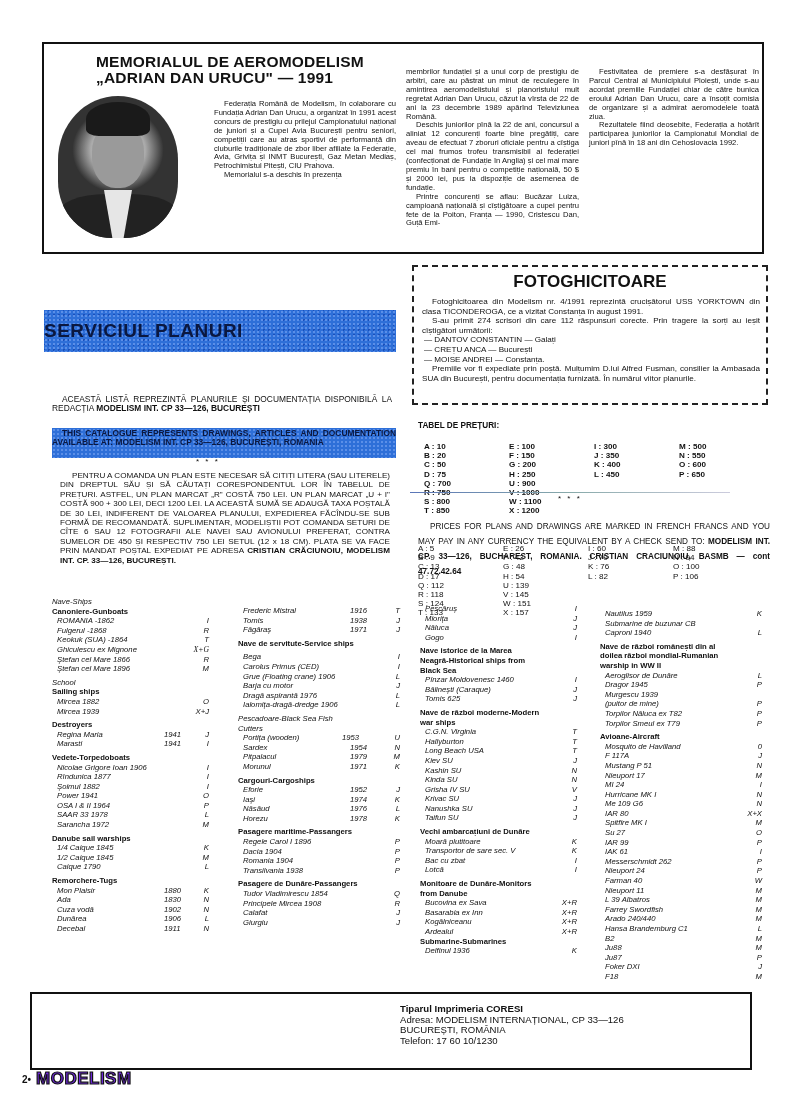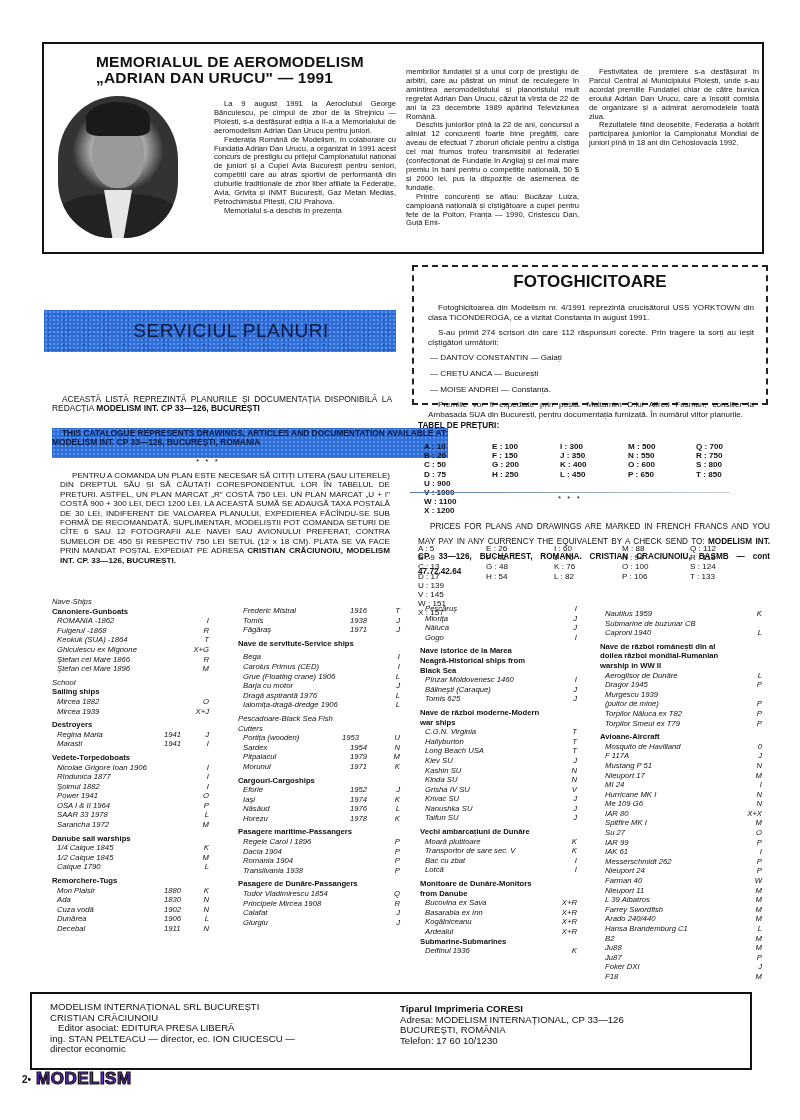--- a/index.html
+++ b/index.html
@@ -16,37 +16,37 @@
   #mem-photo .shirt{position:absolute;left:46px;top:94px;width:28px;height:48px;background:#e6e6e6;clip-path:polygon(0 0,100% 0,70% 100%,30% 100%);}
   .col{font-size:7.6px;line-height:8.9px;text-align:justify;}
   .col p{margin:0;text-indent:10px;}
   #mem-c1{left:170px;top:56px;width:182px;}
   #mem-c2{left:362px;top:24px;width:173px;}
   #mem-c3{left:545px;top:24px;width:170px;}
   
   #serv-banner{left:44px;top:310px;width:352px;height:42px;background:#2e6fd8;
      background-image:radial-gradient(#5b8fe8 1px,transparent 1px),radial-gradient(#1c4fb8 1px,transparent 1px);
      background-size:4px 4px,5px 5px;background-position:0 0,2px 2px;}
-  #serv-title{left:0;top:10px;width:374px;text-align:center;font-weight:400;font-size:19px;color:#0b1840;letter-spacing:0.5px;}
+  #serv-title{left:0;top:10px;width:374px;text-align:left;font-weight:700;font-size:19px;color:#0b1840;letter-spacing:0.5px;}
   #serv-ro{left:52px;top:395px;width:340px;font-size:8.4px;line-height:9.4px;text-align:justify;}
   #serv-ro b{font-weight:900;}
-  #serv-en{left:52px;top:428px;width:396px;height:30px;background:#2e6fd8;
+  #serv-en{left:52px;top:428px;width:344px;height:30px;background:#2e6fd8;
      background-image:radial-gradient(#5b8fe8 1px,transparent 1px);background-size:4px 4px;
      font-size:8.4px;line-height:9.4px;font-weight:900;color:#0b1840;padding:1px 0;box-sizing:border-box;text-align:justify;}
   .stars{font-size:8px;letter-spacing:2px;}
   #stars1{left:196px;top:457px;}
   #order-text{left:60px;top:471px;width:330px;font-size:8.1px;line-height:9.4px;text-align:justify;}
   
   #foto{left:412px;top:265px;width:356px;height:140px;border:2px dashed #222;box-sizing:border-box;}
   #foto-title{left:0;top:5px;width:352px;text-align:center;font-weight:bold;font-size:17px;}
   #foto-text{left:8px;top:30px;width:338px;font-size:8.1px;line-height:9.6px;text-align:justify;}
-  #foto-text p{margin:6px;text-indent:10px;}
+  #foto-text p{margin:0;text-indent:10px;}
   #foto-text .w{text-indent:2px;}
   #tabel-title{left:418px;top:421px;font-weight:bold;font-size:8.2px;}
-  .price-grid{display:grid;grid-template-columns:repeat(5,1fr);font-size:8.1px;line-height:9.2px;}
+  .price-grid{display:grid;grid-template-columns:repeat(4,1fr);font-size:8.1px;line-height:9.2px;}
   .price-grid .pc{display:flex;flex-direction:column;}
   .price-grid span{white-space:pre;}
   #prices-lei{left:424px;top:442px;width:340px;font-weight:bold;}
   #rule1{left:410px;top:492px;width:320px;height:1px;background:linear-gradient(90deg,#5a76b8,#8aa,#ccd);}
   #stars2{left:558px;top:494px;}
   #prices-en-text{left:418px;top:519px;width:352px;font-size:8.2px;line-height:15px;text-align:justify;}
   #prices-en-text b{font-weight:900;}
   #prices-ff{left:418px;top:544px;width:340px;}
   
   .list{font-size:7.7px;line-height:9.6px;}
@@ -78,21 +78,20 @@
     <div>MEMORIALUL DE AEROMODELISM</div>
     <div>„ADRIAN DAN URUCU" — 1991</div>
   </div>
   <div id="mem-photo" class="abs">
     <div class="jacket"></div>
     <div class="shirt"></div>
     <div class="face"></div>
     <div class="hair"></div>
   </div>
   <div id="mem-c1" class="abs col">
-    <p>La 9 august 1991 la Aeroclubul George Bănculescu, pe cîmpul de zbor de la Strejnicu — Ploiești, s-a desfășurat ediția a II-a a Memorialului de aeromodelism Adrian Dan Urucu pentru juniori.</p>
     <p>Federația Română de Modelism, în colaborare cu Fundația Adrian Dan Urucu, a organizat în 1991 acest concurs de prestigiu cu prilejul Campionatului național de juniori și a Cupei Avia București pentru seniori, competiții care au atras sportivi de performanță din cluburile tradiționale de zbor liber afiliate la Federație, Avia, Grivița și INMT București, Gaz Metan Mediaș, Petrochimistul Pitești, CIU Prahova.</p>
     <p>Memorialul s-a deschis în prezența</p>
   </div>
   <div id="mem-c2" class="abs col">
     <p style="text-indent:0">membrilor fundației și a unui corp de prestigiu de arbitri, care au păstrat un minut de reculegere în amintirea aeromodelistului și planoristului mult regretat Adrian Dan Urucu, căzut la vîrsta de 22 de ani la 23 decembrie 1989 apărînd Televiziunea Română.</p>
     <p>Deschis juniorilor pînă la 22 de ani, concursul a aliniat 12 concurenți foarte bine pregătiți, care aveau de efectuat 7 zboruri oficiale pentru a cîștiga cel mai frumos trofeu transmisibil al federației (confecționat de Fundație în Anglia) și cel mai mare premiu în bani pentru o competiție națională, 50 $ și 2000 lei, pus la dispoziție de asemenea de fundație.</p>
     <p>Printre concurenți se aflau: Bucăzar Luiza, campioană națională și cîștigătoare a cupei pentru fete de la Poiton, Franța — 1990, Cristescu Dan, Guță Emi-</p>
   </div>
   <div id="mem-c3" class="abs col">
     <p>Festivitatea de premiere s-a desfășurat în Parcul Central al Municipiului Ploiești, unde s-au acordat premiile Fundației chiar de către bunica eroului Adrian Dan Urucu, care a însoțit comisia de organizare și a admirat aeromodelele toată ziua.</p>
@@ -219,21 +218,21 @@
     <div class="row">
       <span class="n">Fulgerul -1868</span>
       <span class="c" style="right: 8px;">R</span>
     </div>
     <div class="row">
       <span class="n">Keokuk (SUA) -1864</span>
       <span class="c" style="right: 8px;">T</span>
     </div>
     <div class="row">
       <span class="n">Ghiculescu ex Mignone</span>
-      <span class="c" style="right: 8px;">X+G</span>
+      <span class="c" style="right: 8px; font-family: Liberation Serif, serif;">X+G</span>
     </div>
     <div class="row">
       <span class="n">Ștefan cel Mare 1866</span>
       <span class="c" style="right: 8px;">R</span>
     </div>
     <div class="row">
       <span class="n">Ștefan cel Mare 1896</span>
       <span class="c" style="right: 8px;">M</span>
     </div>
     <div class="gap"></div>
@@ -714,27 +713,20 @@
       <span class="n">Foker DXI</span>
       <span class="c" style="right: 8px;">J</span>
     </div>
     <div class="row">
       <span class="n">F18</span>
       <span class="c" style="right: 8px;">M</span>
     </div>
   </div>
 
 <div id="footer" class="abs">
-  <div id="foot-left" class="abs">
-    <div>MODELISM INTERNAȚIONAL SRL BUCUREȘTI</div>
-    <div>CRISTIAN CRĂCIUNOIU</div>
-    <div style="padding-left:8px">  Editor asociat: EDITURA PRESA LIBERĂ</div>
-    <div>ing. STAN PELTEACU — director, ec. ION CIUCESCU —</div>
-    <div>director economic</div>
-  </div>
   <div id="foot-right" class="abs">
     <div style="font-weight:bold">Tiparul Imprimeria CORESI</div>
     <div>Adresa: MODELISM INTERNAȚIONAL, CP 33—126</div>
     <div>BUCUREȘTI, ROMÂNIA</div>
     <div>Telefon: 17 60 10/1230</div>
   </div>
 </div>
 <div id="page-num" class="abs">2•</div>
 <div id="mag-logo" class="abs">MODELISM</div>
 

